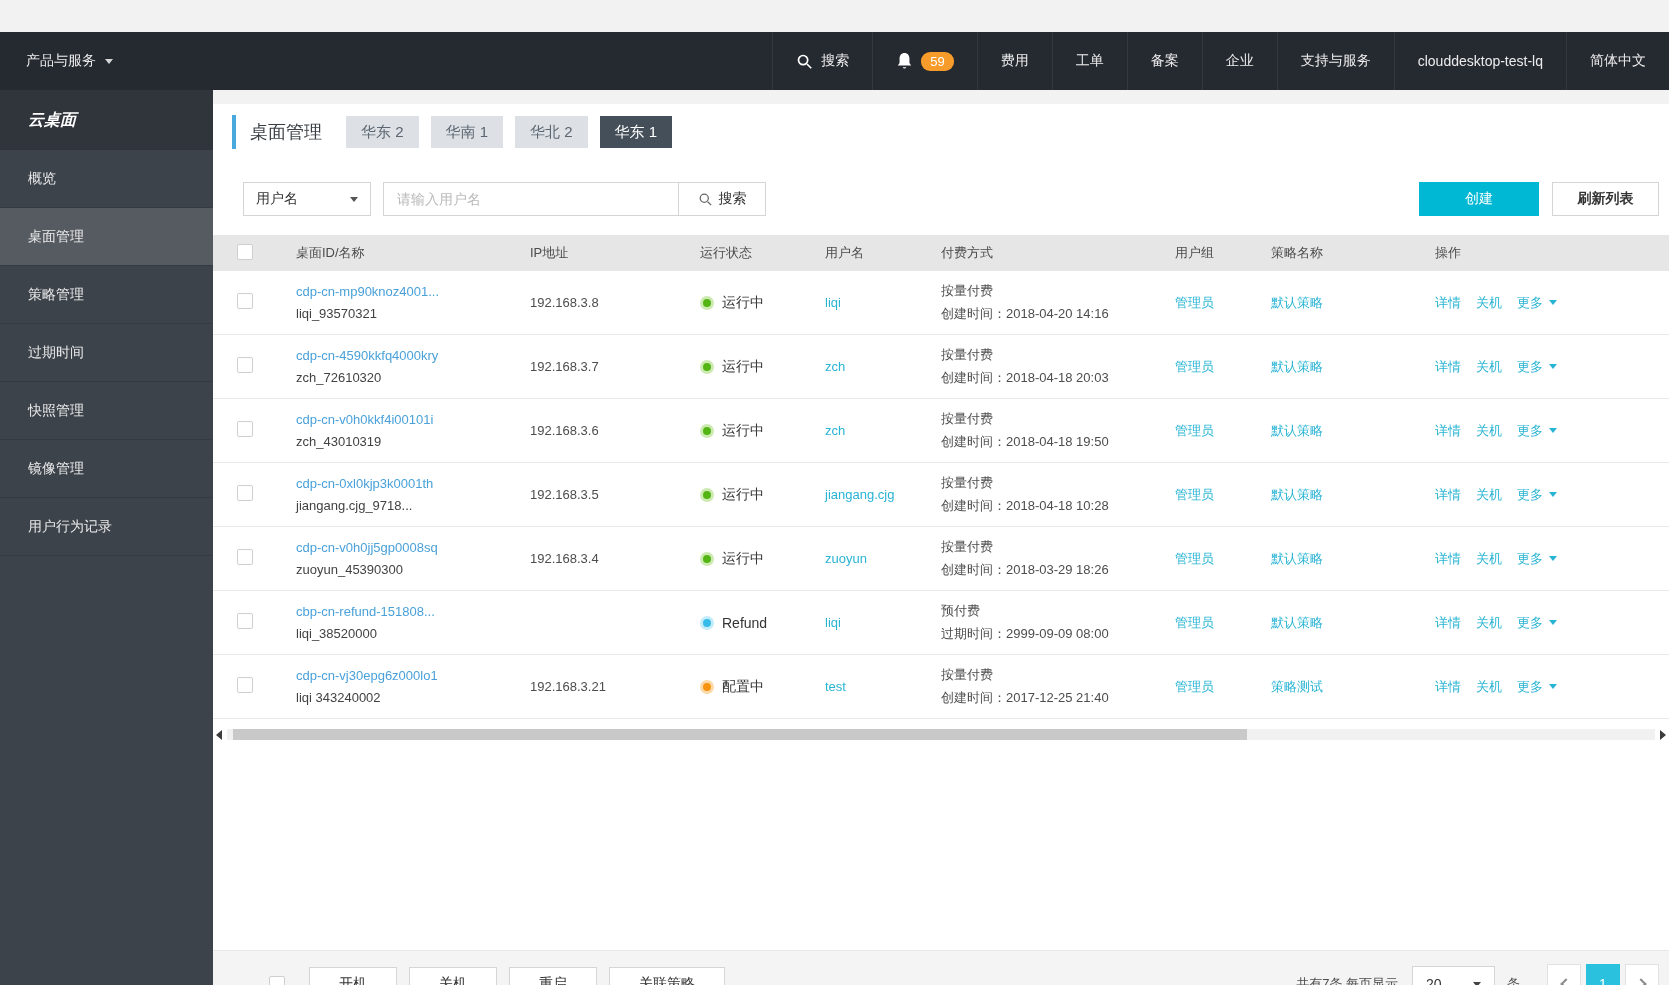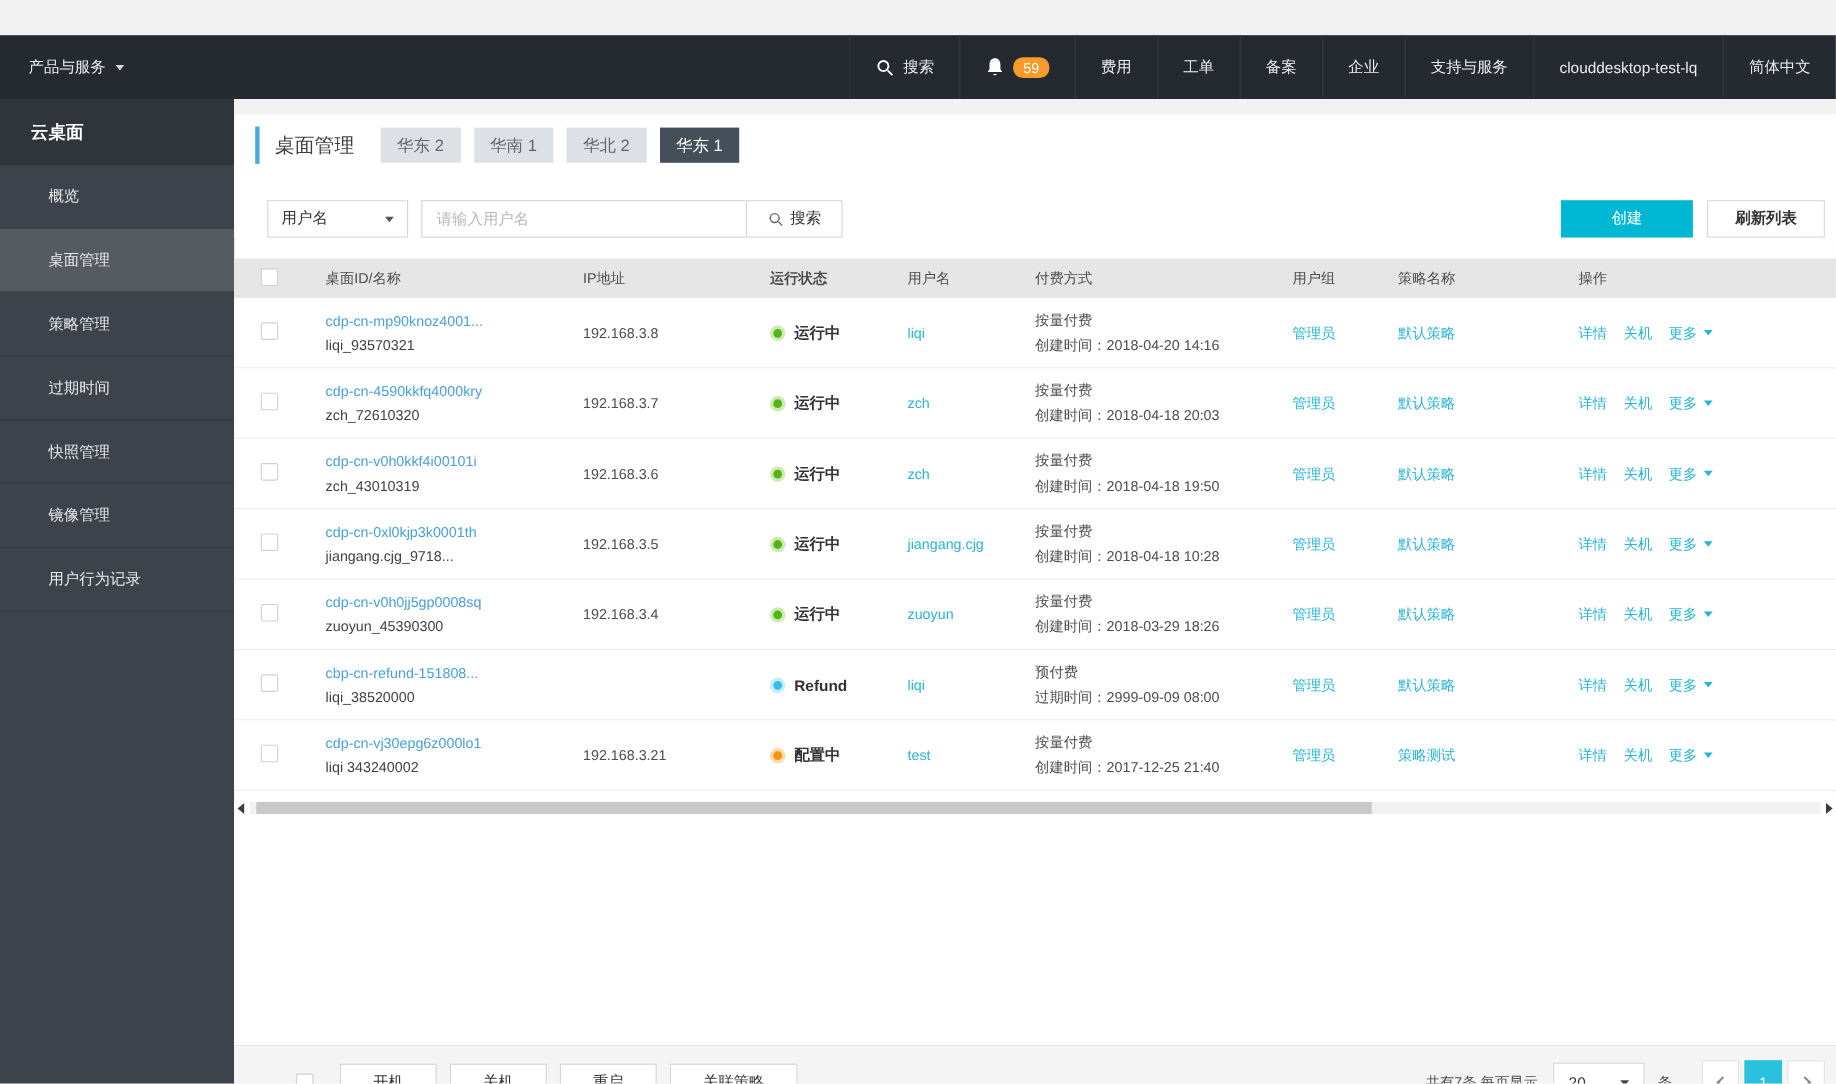--- a/index.html
+++ b/index.html
@@ -13,22 +13,22 @@
   .topbar { height:58px; background:#252a31; display:flex; align-items:stretch; color:#ececec; font-size:14px;margin-top:32px; }
   .tb-left { display:flex; align-items:center; gap:9px; padding:0 26px; cursor:pointer; }
   .tb-right { margin-left:auto; display:flex; align-items:stretch; }
   .tb-item { display:flex; align-items:center; gap:8px; padding:0 23px; border-left:1px solid #33383f; white-space:nowrap; cursor:pointer; }
   .caret { width:0; height:0; border-left:4px solid transparent; border-right:4px solid transparent; border-top:5px solid #d6d6d6; display:inline-block; }
   .badge { background:#f79b2b; color:#fff; border-radius:9px; padding:2px 9px; font-size:13px; line-height:15px; }
   .icon-svg { display:block; }
   
   .app { display:flex; height:927px; }
   .sidebar { width:213px; flex-shrink:0; background:#3d434b; }
-  .sb-title { height:60px; background:#30353c; color:#fff; font-size:16px; font-weight:bold; display:flex; align-items:center; padding-left:28px; }
-  .sb-item { height:58px; display:flex; align-items:center; padding-left:44px; color:#e9e9e9; font-size:14px; border-bottom:1px solid #353a42; cursor:pointer; }
+  .sb-title { height:60px; background:#30353c; color:#fff; font-size:16px; font-weight:bold; display:flex; align-items:center; padding-left:28px;font-style:italic; }
+  .sb-item { height:58px; display:flex; align-items:center; padding-left:28px; color:#e9e9e9; font-size:14px; border-bottom:1px solid #353a42; cursor:pointer; }
   .sb-item.active { background:#565b62; }
   .main { flex:1; min-width:0; display:flex; flex-direction:column; background:#fff; }
   .main-top-gap { height:14px; background:#f2f2f2; }
   
   .page-head { display:flex; align-items:center; height:56px; padding:0 10px 0 19px; background:#fff; }
   .accent { width:4px; height:34px; background:#49a9dd; margin-right:14px; }
   .page-title { font-size:18px; color:#3a3f44; margin-right:24px; }
   .tab { height:32px; padding:0 15px; background:#dde1e5; color:#5b6670; font-size:15px; display:flex; align-items:center; margin-right:12px; cursor:pointer; }
   .tab.active { background:#454f59; color:#fff; }
   
@@ -41,21 +41,21 @@
   .btn-create { width:120px; height:34px; background:#00b8d4; border:none; color:#fff; font-size:14px; cursor:pointer; }
   .btn-refresh { width:107px; height:34px; background:#fff; border:1px solid #d5d5d5; color:#333; font-size:14px; cursor:pointer;font-weight:bold; }
   
   .table { margin-top:19px; }
   .t-head { display:flex; align-items:center; height:36px; background:#e6e6e6; font-size:13px; color:#4c4c4c; }
   .t-row { display:flex; align-items:center; height:64px; border-bottom:1px solid #e9e9e9; font-size:13px; color:#4d4d4d; background:#fff; }
   .c { padding-left:13px; flex-shrink:0; }
   .c-check { width:70px; padding-left:24px; }
   .c-id { width:234px; }
   .c-ip { width:170px; }
-  .c-status { width:125px; display:flex; align-items:center;font-weight:bold; }
+  .c-status { width:125px; display:flex; align-items:center; }
   .c-user { width:116px; }
   .c-pay { width:234px; line-height:1.75; }
   .c-group { width:96px; }
   .c-policy { width:164px; }
   .c-action { flex:1; display:flex; align-items:center; gap:15px; }
   .checkbox { width:16px; height:16px; background:#fff; border:1px solid #cfcfcf; border-radius:2px; display:inline-block; cursor:pointer; }
   .id-link { color:#4aa1d9; cursor:pointer; }
   .id-name { color:#424242; margin-top:7px; }
   .link { color:#29b4d4; cursor:pointer; }
   .dot { width:14px; height:14px; border-radius:50%; display:inline-block; margin-right:8px; flex-shrink:0; }

